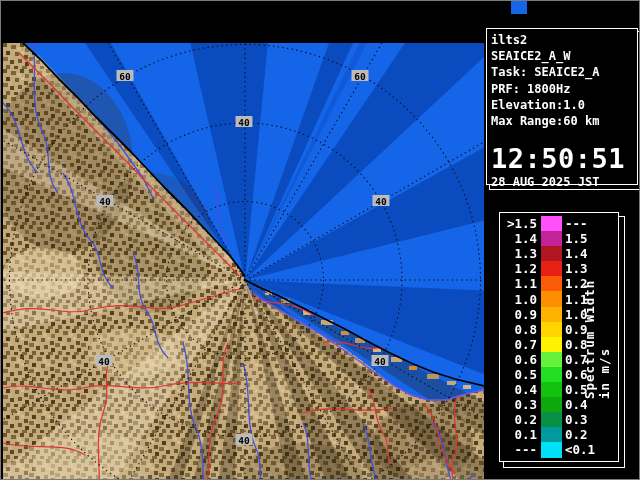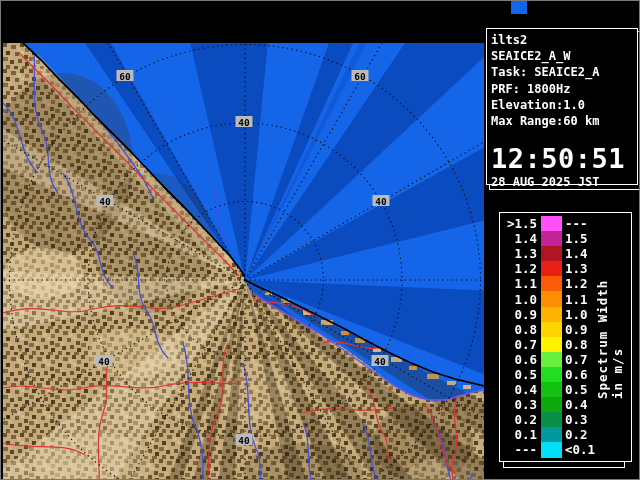--- a/index.html
+++ b/index.html
@@ -13,21 +13,21 @@
   .panel-shadow{position:absolute;border:1px solid #fff;background:#000;}
   #info-shadow{left:488px;top:30px;width:152px;height:157px;}
   #info-panel{position:absolute;left:485px;top:27px;width:152px;height:157px;
               background:#000;border:1px solid #fff;color:#fff;box-sizing:border-box;
               padding:3px 0 0 4px;}
   .info-line{font-size:12px;line-height:16.2px;font-weight:bold;white-space:pre;letter-spacing:0;}
   #clock{font-size:27px;line-height:26px;font-weight:bold;letter-spacing:.5px;margin-top:17px;}
   #date{font-size:12px;line-height:16px;font-weight:bold;margin-top:2px;white-space:pre;}
   
   #legend-shadow{left:502px;top:215px;width:120px;height:250px;}
-  #legend{position:absolute;left:498px;top:211px;width:133px;height:250px;background:#000;
+  #legend{position:absolute;left:498px;top:211px;width:120px;height:250px;background:#000;
           border:1px solid #fff;box-sizing:border-box;color:#fff;padding-top:3px;}
   .legend-row{display:flex;align-items:center;height:15.1px;font-size:12.5px;font-weight:bold;}
   .legend-left{width:37px;text-align:right;flex:none;}
   .legend-cell{width:21px;height:15.1px;margin-left:4px;flex:none;}
   .legend-right{margin-left:3px;flex:none;}
   #legend-title{position:absolute;right:6px;top:50%;transform:translateY(-50%) rotate(180deg);
                 writing-mode:vertical-rl;font-size:12.5px;font-weight:bold;color:#fff;
                 letter-spacing:1px;}
 </style>
 </head>

